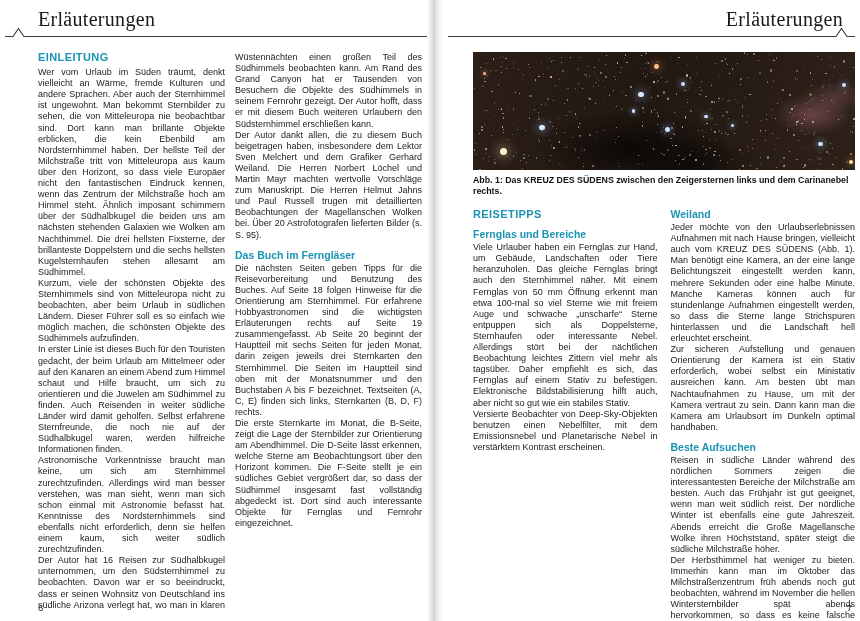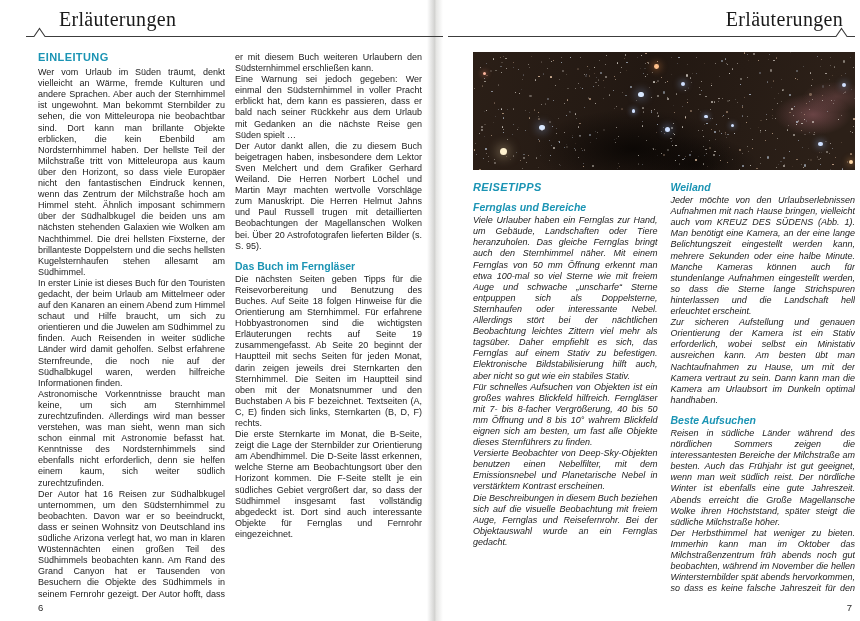--- a/index.html
+++ b/index.html
@@ -3,21 +3,21 @@
 <meta charset="utf-8">
 <style>
   html,body{margin:0;padding:0;background:#fbfbfa;width:860px;height:621px;overflow:hidden;}
   .spread{display:flex;width:860px;height:621px;background:#fff;}
   .page{position:relative;background:#fff;height:621px;box-sizing:border-box;
         font-family:"Liberation Sans","DejaVu Sans",sans-serif;color:#1c1c1c;}
   .page-left{width:427px;padding:0 5px 0 38px;}
   .gutter{width:16px;height:621px;background:linear-gradient(90deg,#ffffff 0%,#d2d2d0 48%,#e6e6e4 58%,#ffffff 100%);}
   .page-right{width:417px;padding:0 5px 0 30px;}
 
-  .pg-header{position:absolute;top:0;left:0;right:0;height:46px;margin-left:21px;}
+  .pg-header{position:absolute;top:0;left:0;right:0;height:46px;}
   .pg-title{font-family:"Liberation Serif","DejaVu Serif",serif;font-size:20px;font-weight:400;
             color:#1a1a1a;letter-spacing:.3px;margin:0;position:absolute;top:8px;}
   .page-left .pg-title{left:38px;}
   .page-right .pg-title{right:17px;}
   .rule-svg{position:absolute;top:26px;}
   .page-left .rule-svg{left:5px;}
   .page-right .rule-svg{right:5px;}
 
   .body-area{position:absolute;top:52px;}
   .page-left .body-area{left:38px;width:384px;}
@@ -30,21 +30,21 @@
   .sub-head{color:#1b94b4;font-size:10.5px;font-weight:bold;margin:9px 0 2px 0;break-after:avoid;}
   .col .sub-head:first-child, .col .sec-head:first-child{margin-top:0;}
 
   .photo{position:relative;width:382px;height:118px;overflow:hidden;background:#221812;}
   .photo .st{position:absolute;border-radius:50%;}
   .fig-caption{font-size:8.8px;font-weight:bold;line-height:11px;margin:5px 0 0 0;color:#111;}
 
   .cols2{display:flex;gap:13px;margin-top:12px;}
   .col{width:184.5px;font-size:9px;line-height:11.1px;text-align:justify;hyphens:auto;-webkit-hyphens:auto;}
   .col p{margin:0;}
-  .col2-height{height:413px;overflow:hidden;font-style:italic;}
+  .col2-height{height:413px;overflow:hidden;}
 
   .pagenum{position:absolute;bottom:8px;font-size:9.5px;color:#2a2a2a;}
   .page-left .pagenum{left:38px;}
   .page-right .pagenum{right:8px;}
 </style>
 </head>
 <body>
 
 <div class="spread">
 
@@ -53,24 +53,24 @@
       <h1 class="pg-title">Erläuterungen</h1>
       <svg class="rule-svg" width="422" height="12">
         <path d="M0,10.5 L8,10.5 L13.5,2.5 L19,10.5 L422,10.5" fill="none" stroke="#3c3c3c" stroke-width="1.1"></path>
       </svg>
     </div>
 
     <div class="body-area">
       <div class="columns">
         <h2 class="sec-head">EINLEITUNG</h2>
         <p>Wer vom Urlaub im Süden träumt, denkt vielleicht an Wärme, fremde Kulturen und andere Sprachen. Aber auch der Sternhimmel ist ungewohnt. Man bekommt Sternbilder zu sehen, die von Mitteleuropa nie beobachtbar sind. Dort kann man brillante Objekte erblicken, die kein Ebenbild am Nordsternhimmel haben. Der hellste Teil der Milchstraße tritt von Mitteleuropa aus kaum über den Horizont, so dass viele Europäer nicht den fantastischen Eindruck kennen, wenn das Zentrum der Milchstraße hoch am Himmel steht. Ähnlich imposant schimmern über der Südhalbkugel die beiden uns am nächsten stehenden Galaxien wie Wolken am Nachthimmel. Die drei hellsten Fixsterne, der brillanteste Doppelstern und die sechs hellsten Kugelsternhaufen stehen allesamt am Südhimmel.</p>
+        <p>Kurzum, viele der schönsten Objekte des Sternhimmels sind von Mitteleuropa nicht zu beobachten, aber beim Urlaub in südlichen Ländern. Dieser Führer soll es so einfach wie möglich machen, die schönsten Objekte des Südhimmels aufzufinden.</p>
         <p>In erster Linie ist dieses Buch für den Touristen gedacht, der beim Urlaub am Mittelmeer oder auf den Kanaren an einem Abend zum Himmel schaut und Hilfe braucht, um sich zu orientieren und die Juwelen am Südhimmel zu finden. Auch Reisenden in weiter südliche Länder wird damit geholfen. Selbst erfahrene Sternfreunde, die noch nie auf der Südhalbkugel waren, werden hilfreiche Informationen finden.</p>
         <p>Astronomische Vorkenntnisse braucht man keine, um sich am Sternhimmel zurechtzufinden. Allerdings wird man besser verstehen, was man sieht, wenn man sich schon einmal mit Astronomie befasst hat. Kenntnisse des Nordsternhimmels sind ebenfalls nicht erforderlich, denn sie helfen einem kaum, sich weiter südlich zurechtzufinden.</p>
         <p>Der Autor hat 16 Reisen zur Südhalbkugel unternommen, um den Südsternhimmel zu beobachten. Davon war er so beeindruckt, dass er seinen Wohnsitz von Deutschland ins südliche Arizona verlegt hat, wo man in klaren Wüstennächten einen großen Teil des Südhimmels beobachten kann. Am Rand des Grand Canyon hat er Tausenden von Besuchern die Objekte des Südhimmels in seinem Fernrohr gezeigt. Der Autor hofft, dass er mit diesem Buch weiteren Urlaubern den Südsternhimmel erschließen kann.</p>
-        <p>Eine Warnung sei jedoch gegeben: Wer einmal den Südsternhimmel in voller Pracht erblickt hat, dem kann es passieren, dass er bald nach seiner Rückkehr aus dem Urlaub mit Gedanken an die nächste Reise gen Süden spielt …</p>
         <p>Der Autor dankt allen, die zu diesem Buch beigetragen haben, insbesondere dem Lektor Sven Melchert und dem Grafiker Gerhard Weiland. Die Herren Norbert Löchel und Martin Mayr machten wertvolle Vorschläge zum Manuskript. Die Herren Helmut Jahns und Paul Russell trugen mit detaillierten Beobachtungen der Magellanschen Wolken bei. Über 20 Astrofotografen lieferten Bilder (s. S. 95).</p>
         <h3 class="sub-head">Das Buch im Ferngläser</h3>
         <p>Die nächsten Seiten geben Tipps für die Reisevorbereitung und Benutzung des Buches. Auf Seite 18 folgen Hinweise für die Orientierung am Sternhimmel. Für erfahrene Hobbyastronomen sind die wichtigsten Erläuterungen rechts auf Seite 19 zusammengefasst. Ab Seite 20 beginnt der Hauptteil mit sechs Seiten für jeden Monat, darin zeigen jeweils drei Sternkarten den Sternhimmel. Die Seiten im Hauptteil sind oben mit der Monatsnummer und den Buchstaben A bis F bezeichnet. Textseiten (A, C, E) finden sich links, Sternkarten (B, D, F) rechts.</p>
         <p>Die erste Sternkarte im Monat, die B-Seite, zeigt die Lage der Sternbilder zur Orientierung am Abendhimmel. Die D-Seite lässt erkennen, welche Sterne am Beobachtungsort über den Horizont kommen. Die F-Seite stellt je ein südliches Gebiet vergrößert dar, so dass der Südhimmel insgesamt fast vollständig abgedeckt ist. Dort sind auch interessante Objekte für Fernglas und Fernrohr eingezeichnet.</p>
 
       </div>
     </div>
 
     <div class="pagenum">6</div>
   </div>
@@ -655,30 +655,29 @@
             <span class="st" style="height: 4.8px; width: 4.8px; left: calc(48% - 2.4px); top: calc(12% - 2.4px); background: rgb(255, 192, 138); box-shadow: rgba(255, 154, 80, 0.35) 0px 0px 7.2px 2.16px;"></span>
             <span class="st" style="height: 5.2px; width: 5.2px; left: calc(51% - 2.6px); top: calc(66% - 2.6px); background: rgb(207, 224, 255); box-shadow: rgba(156, 192, 255, 0.35) 0px 0px 7.8px 2.34px;"></span>
             <span class="st" style="height: 4.4px; width: 4.4px; left: calc(55% - 2.2px); top: calc(27% - 2.2px); background: rgb(207, 224, 255); box-shadow: rgba(156, 192, 255, 0.35) 0px 0px 6.6px 1.98px;"></span>
             <span class="st" style="height: 3.2px; width: 3.2px; left: calc(61% - 1.6px); top: calc(55% - 1.6px); background: rgb(207, 224, 255); box-shadow: rgba(156, 192, 255, 0.35) 0px 0px 4.8px 1.44px;"></span>
             <span class="st" style="height: 3.2px; width: 3.2px; left: calc(68% - 1.6px); top: calc(62% - 1.6px); background: rgb(207, 224, 255); box-shadow: rgba(156, 192, 255, 0.35) 0px 0px 4.8px 1.44px;"></span>
             <span class="st" style="height: 4.4px; width: 4.4px; left: calc(91% - 2.2px); top: calc(78% - 2.2px); background: rgb(207, 224, 255); box-shadow: rgba(156, 192, 255, 0.35) 0px 0px 6.6px 1.98px;"></span>
             <span class="st" style="height: 4px; width: 4px; left: calc(97% - 2px); top: calc(28% - 2px); background: rgb(207, 224, 255); box-shadow: rgba(156, 192, 255, 0.35) 0px 0px 6px 1.8px;"></span>
             <span class="st" style="height: 4px; width: 4px; left: calc(99% - 2px); top: calc(93% - 2px); background: rgb(255, 217, 168); box-shadow: rgba(255, 176, 96, 0.35) 0px 0px 6px 1.8px;"></span>
             <span class="st" style="height: 3.2px; width: 3.2px; left: calc(3% - 1.6px); top: calc(18% - 1.6px); background: rgb(255, 184, 160); box-shadow: rgba(255, 144, 112, 0.35) 0px 0px 4.8px 1.44px;"></span>
           </div>
+        <figcaption class="fig-caption">Abb. 1: Das KREUZ DES SÜDENS zwischen den Zeigersternen links und dem Carinanebel rechts.</figcaption>
       </figure>
 
       <div class="cols2 col2-height">
         <div class="col">
           <h2 class="sec-head">REISETIPPS</h2>
           <h3 class="sub-head">Fernglas und Bereiche</h3>
           <p>Viele Urlauber haben ein Fernglas zur Hand, um Gebäude, Landschaften oder Tiere heranzuholen. Das gleiche Fernglas bringt auch den Sternhimmel näher. Mit einem Fernglas von 50 mm Öffnung erkennt man etwa 100-mal so viel Sterne wie mit freiem Auge und schwache „unscharfe“ Sterne entpuppen sich als Doppelsterne, Sternhaufen oder interessante Nebel. Allerdings stört bei der nächtlichen Beobachtung leichtes Zittern viel mehr als tagsüber. Daher empfiehlt es sich, das Fernglas auf einem Stativ zu befestigen. Elektronische Bildstabilisierung hilft auch, aber nicht so gut wie ein stabiles Stativ.</p>
-          <p>Für schnelles Aufsuchen von Objekten ist ein großes wahres Blickfeld hilfreich. Ferngläser mit 7- bis 8-facher Vergrößerung, 40 bis 50 mm Öffnung und 8 bis 10° wahrem Blickfeld eignen sich am besten, um fast alle Objekte dieses Sternführers zu finden.</p>
           <p>Versierte Beobachter von Deep-Sky-Objekten benutzen einen Nebelfilter, mit dem Emissionsnebel und Planetarische Nebel in verstärktem Kontrast erscheinen.</p>
-          <p>Die Beschreibungen in diesem Buch beziehen sich auf die visuelle Beobachtung mit freiem Auge, Fernglas und Reisefernrohr. Bei der Objektauswahl wurde an ein Fernglas gedacht.</p>
         </div>
         <div class="col">
           <h3 class="sub-head">Weiland</h3>
           <p>Jeder möchte von den Urlaubserlebnissen Aufnahmen mit nach Hause bringen, vielleicht auch vom KREUZ DES SÜDENS (Abb. 1). Man benötigt eine Kamera, an der eine lange Belichtungszeit eingestellt werden kann, mehrere Sekunden oder eine halbe Minute. Manche Kameras können auch für stundenlange Aufnahmen eingestellt werden, so dass die Sterne lange Strichspuren hinterlassen und die Landschaft hell erleuchtet erscheint.</p>
           <p>Zur sicheren Aufstellung und genauen Orientierung der Kamera ist ein Stativ erforderlich, wobei selbst ein Ministativ ausreichen kann. Am besten übt man Nachtaufnahmen zu Hause, um mit der Kamera vertraut zu sein. Dann kann man die Kamera am Urlaubsort im Dunkeln optimal handhaben.</p>
           <h3 class="sub-head">Beste Aufsuchen</h3>
           <p>Reisen in südliche Länder während des nördlichen Sommers zeigen die interessantesten Bereiche der Milchstraße am besten. Auch das Frühjahr ist gut geeignet, wenn man weit südlich reist. Der nördliche Winter ist ebenfalls eine gute Jahreszeit. Abends erreicht die Große Magellansche Wolke ihren Höchststand, später steigt die südliche Milchstraße höher.</p>
           <p>Der Herbsthimmel hat weniger zu bieten. Immerhin kann man im Oktober das Milchstraßenzentrum früh abends noch gut beobachten, während im November die hellen Wintersternbilder spät abends hervorkommen, so dass es keine falsche Jahreszeit für den Urlaub im Süden gibt.</p>
         </div>
       </div>

